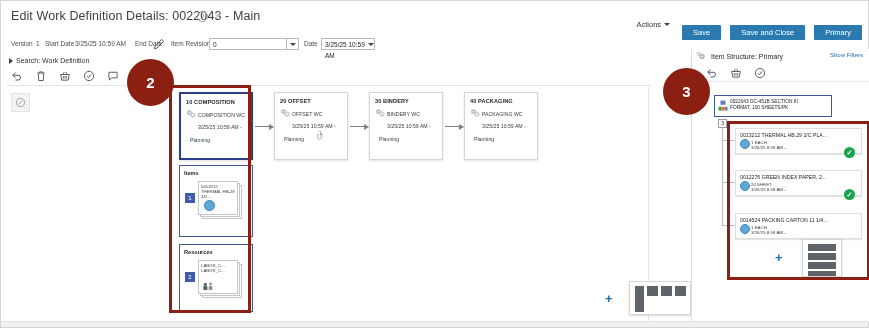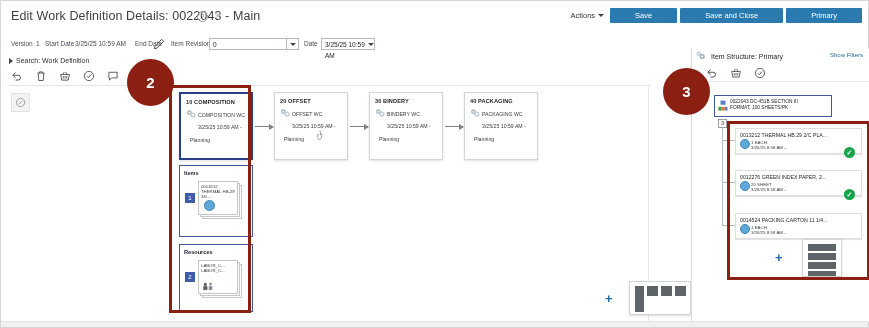--- a/index.html
+++ b/index.html
@@ -32,34 +32,34 @@
   .help-icon{
     position:absolute;left:196px;top:10px;
     width:9px;height:9px;border:1px solid #9aa0a6;border-radius:50%;
     color:#6b7075;font-size:6.5px;line-height:9px;text-align:center;
   }
   .star-icon{
     position:absolute;left:213px;top:11px;
     color:#c8ccd0;font-size:8px;line-height:8px;
   }
   .hdr-right{
-    position:absolute;right:6px;top:7px;display:flex;align-items:center;gap:3px;
+    position:absolute;right:6px;top:7px;display:flex;align-items:center;gap:9px;
   }
   .actions-menu{
     font-size:7.5px;color:#2f3438;white-space:nowrap;display:flex;align-items:center;gap:3px;
     padding:2px 3px;
   }
   .caret-dn{
     width:0;height:0;border-left:3px solid transparent;border-right:3px solid transparent;
     border-top:3.5px solid #3f444a;display:inline-block;
   }
   .btn{
     background:#2a7ab0;color:#fff;border:none;border-radius:1px;
     font-family:"Liberation Sans",sans-serif;font-size:7.5px;
-    padding:3px 25px;white-space:nowrap;cursor:pointer;line-height:9px;
+    padding:3px 11px;white-space:nowrap;cursor:pointer;line-height:9px;margin-top:17px;
   }
 
   
   .attrbar{
     position:absolute;left:0;top:34px;width:867px;height:22px;
   }
   .attr{
     position:absolute;top:5px;font-size:6.5px;color:#4a4f54;white-space:nowrap;
   }
   .pencil-icon{

